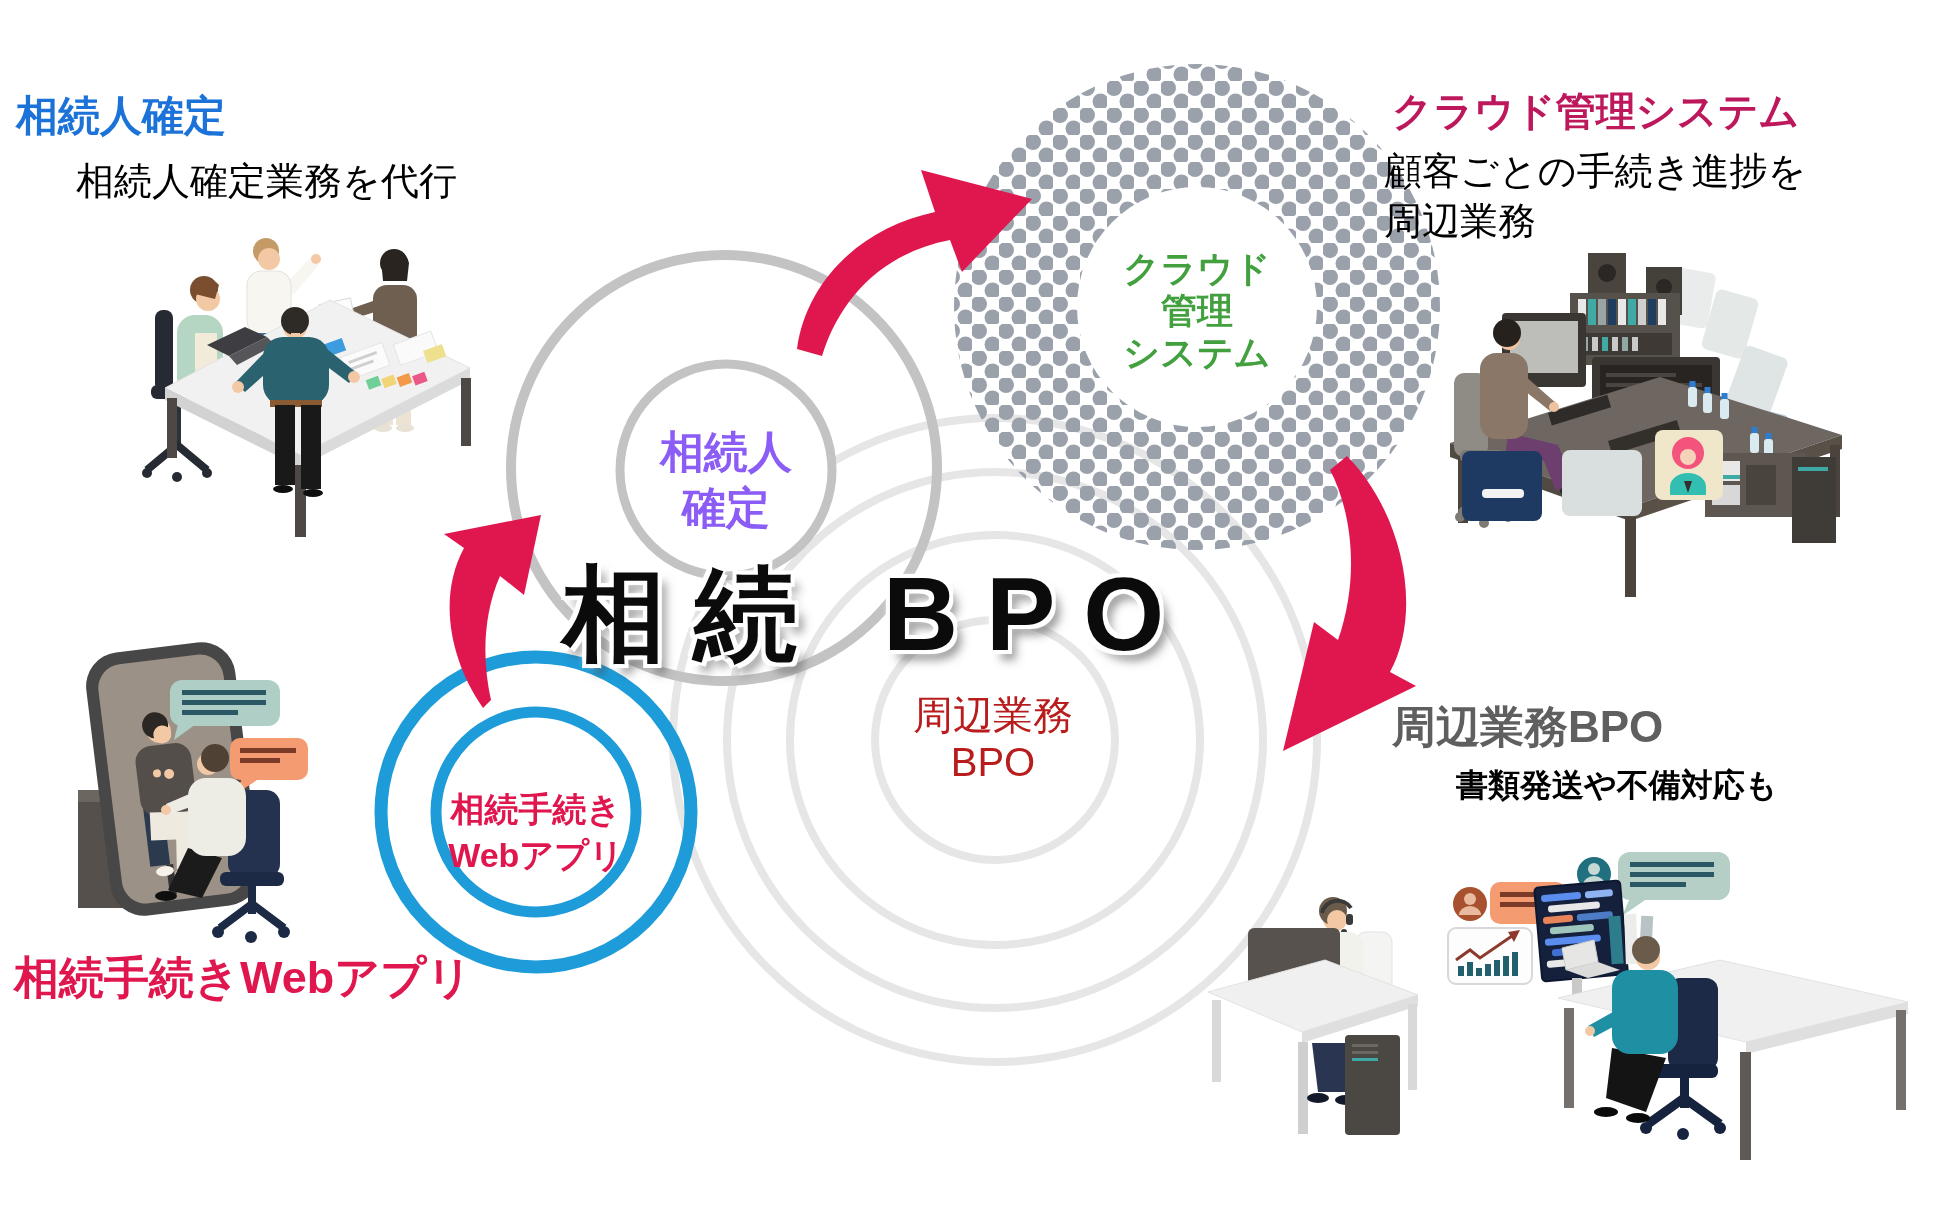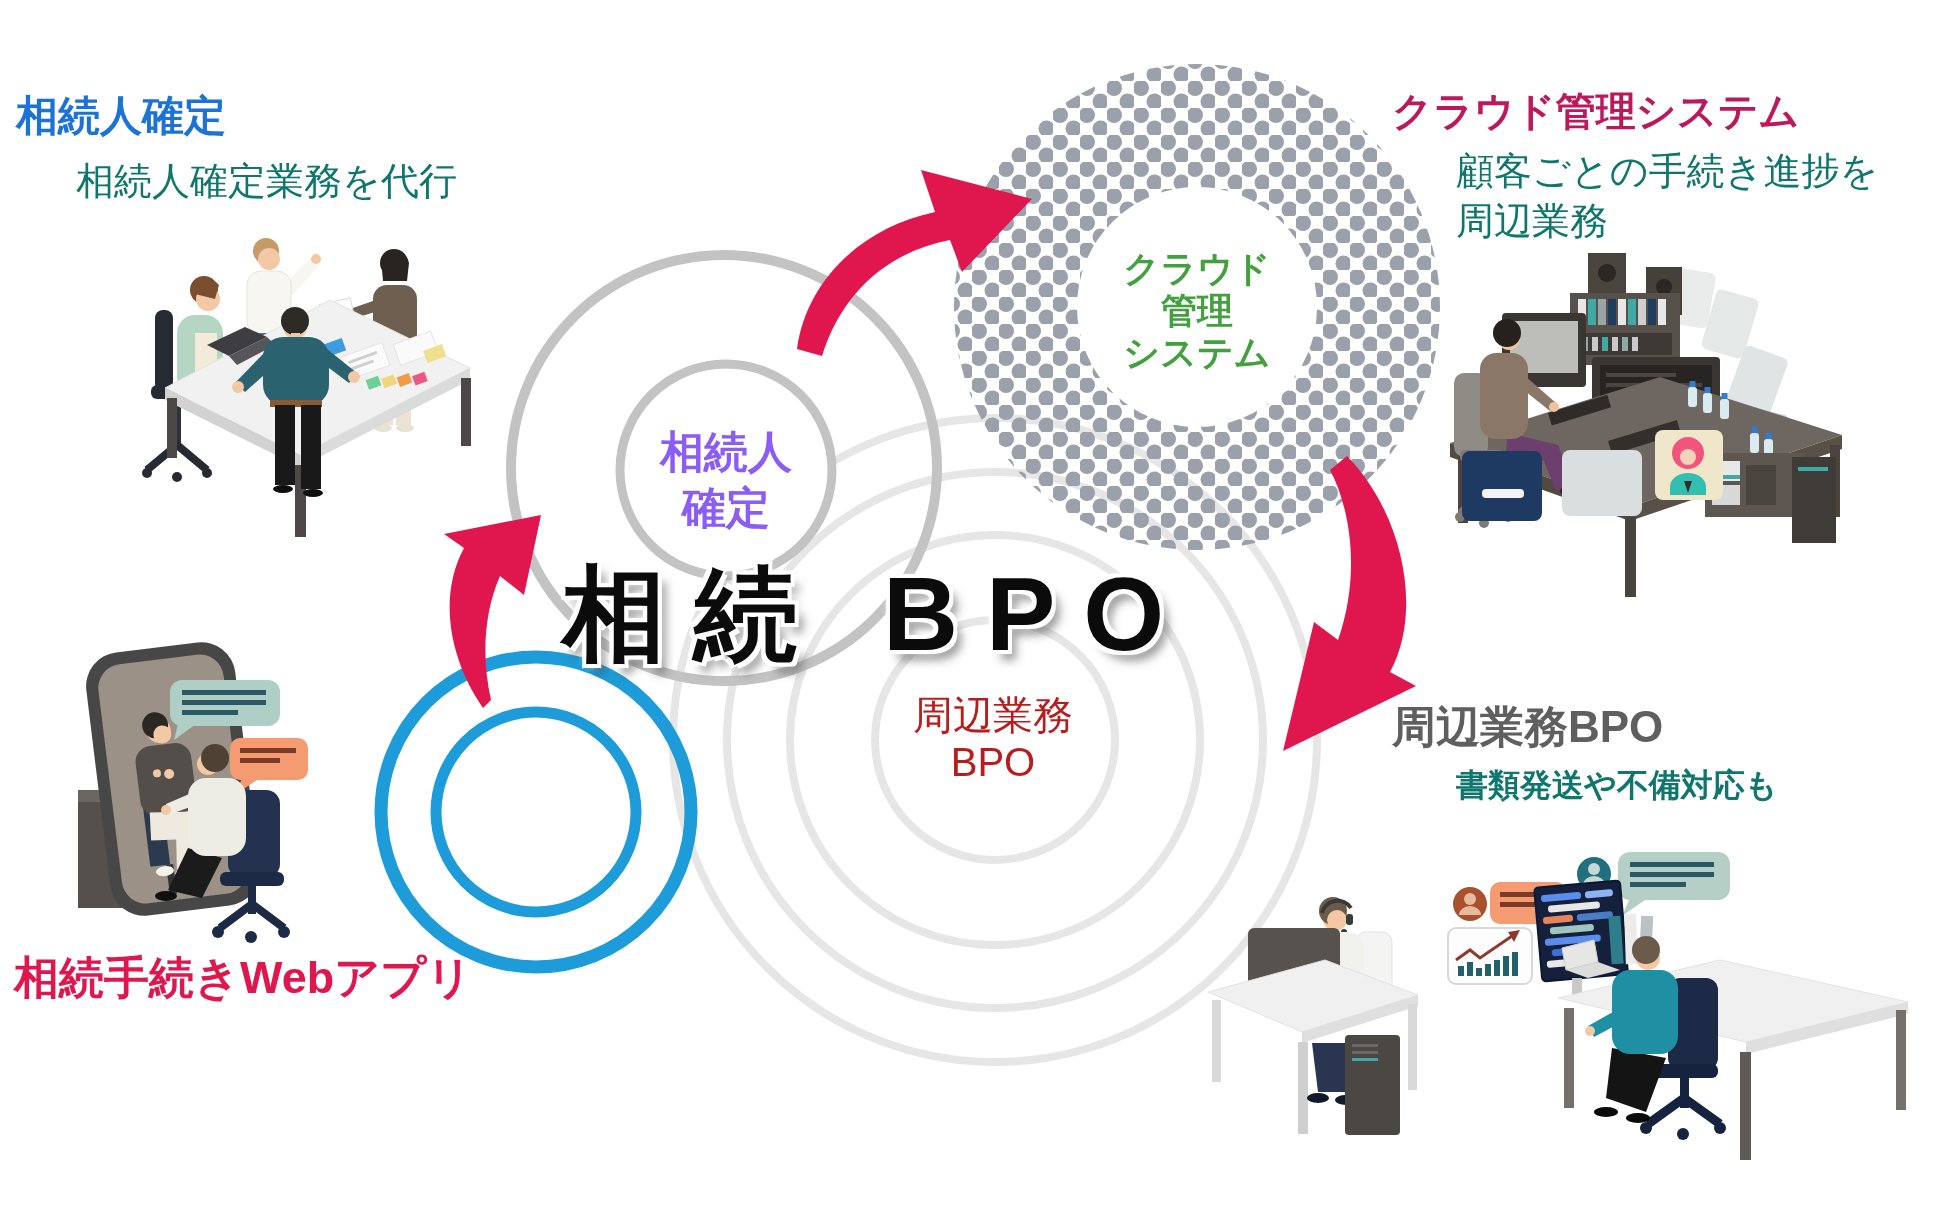--- a/index.html
+++ b/index.html
@@ -4,27 +4,27 @@
 <style>
   html,body{margin:0;padding:0;background:#fff;}
   #stage{
     position:relative;width:1950px;height:1220px;background:#fff;overflow:hidden;
     font-family:"Liberation Sans","DejaVu Sans",sans-serif;
     border-radius:27px;
   }
   #art{position:absolute;left:0;top:0;width:1950px;height:1220px;}
   .abs{position:absolute;white-space:nowrap;}
   .heading{font-weight:700;}
-  .body-text{color:#0f766e;font-weight:500;}
+  .body-text{color:#000000;font-weight:500;}
   
   .heir-heading{left:16px;top:88px;font-size:42px;color:#1b72d8;}
   .heir-body{left:76px;top:156px;font-size:38px;}
   
   .cloud-heading{left:1392px;top:84px;font-size:40px;color:#be185d;}
-  .cloud-body{left:1456px;top:146px;font-size:38px;line-height:50px;}
+  .cloud-body{left:1384px;top:146px;font-size:38px;line-height:50px;}
   
   .bpo-heading{left:1392px;top:698px;font-size:44px;color:#5f5f5f;}
   .bpo-body{left:1456px;top:764px;font-size:32px;font-weight:bold;}
   
   .webapp-heading{left:14px;top:948px;font-size:45px;color:#e0174e;}
   .webapp-body{left:62px;top:1016px;font-size:38px;line-height:50px;}
   
   .big-title{
     left:562px;top:546px;font-size:104px;font-weight:900;color:#0b0b0b;letter-spacing:28px;
     text-shadow:-4px -4px 0 #fff,4px -4px 0 #fff,-4px 4px 0 #fff,4px 4px 0 #fff,
@@ -433,14 +433,18 @@
     <div>クラウド</div>
     <div>管理</div>
     <div>システム</div>
   </div>
 
   <div class="abs node-label node-bpo">
     <div>周辺業務</div>
     <div>BPO</div>
   </div>
 
+  <div class="abs node-label node-webapp">
+    <div>相続手続き</div>
+    <div>Webアプリ</div>
+  </div>
 
 </div>
 
 </body></html>

